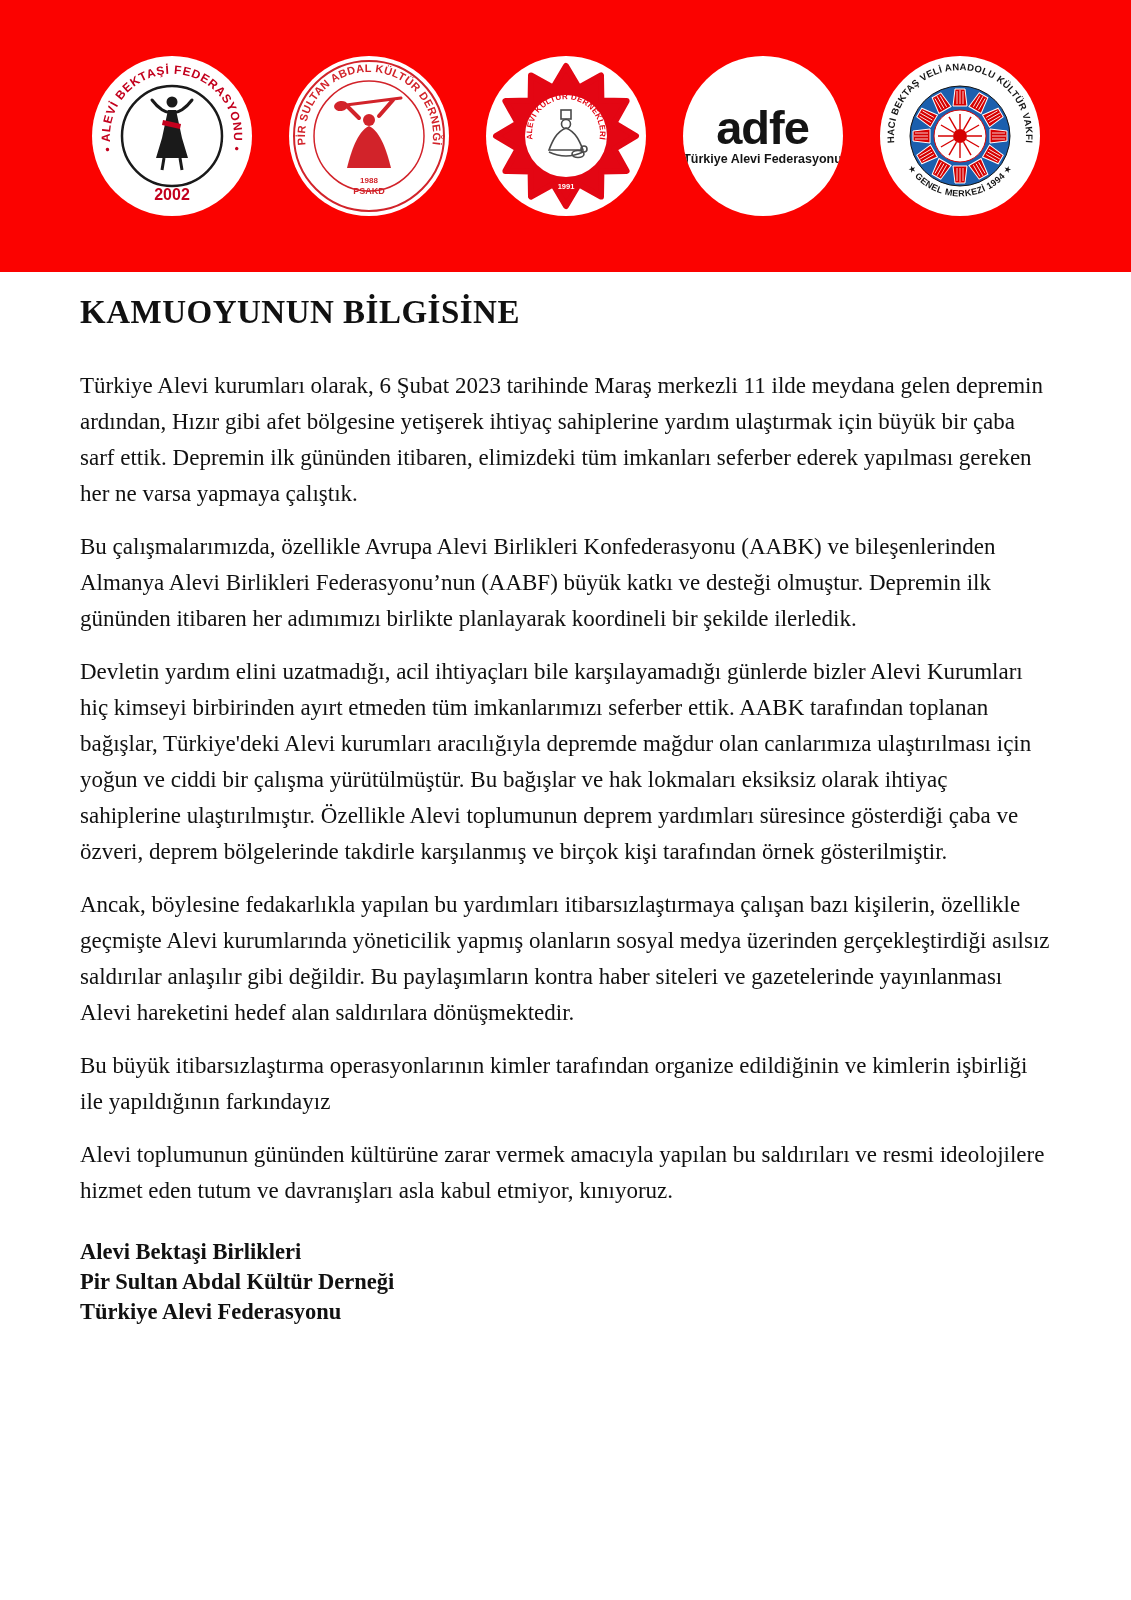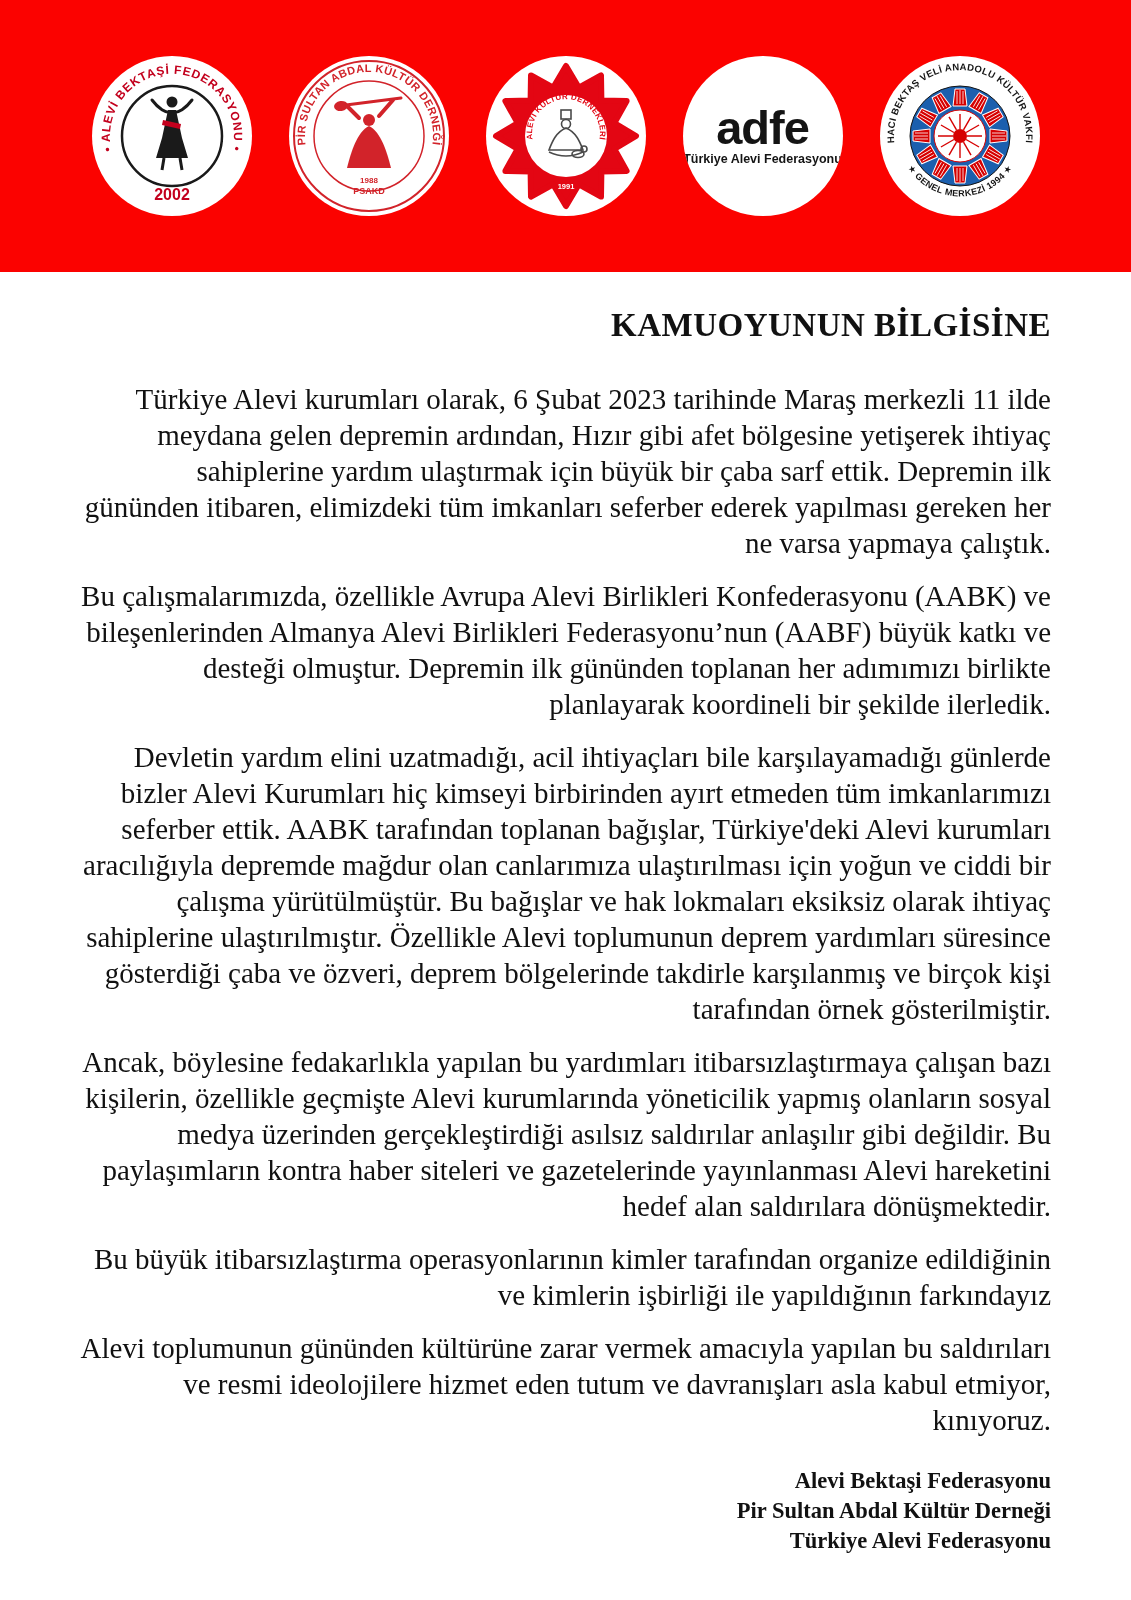--- a/index.html
+++ b/index.html
@@ -17,23 +17,23 @@
     width:160px;height:160px;border-radius:50%;background:#fff;
     position:relative;flex:0 0 auto;overflow:hidden;
   }
   .logo-circle svg{position:absolute;inset:0;width:100%;height:100%;}
   .ring-text{font-family:"Liberation Sans","DejaVu Sans",sans-serif;font-weight:bold;}
   .logo-adfe{display:flex;flex-direction:column;align-items:center;justify-content:center;
     font-family:"Liberation Sans","DejaVu Sans",sans-serif;}
   .adfe-abbr{font-size:47px;font-weight:bold;color:#141414;line-height:0.95;letter-spacing:-1px;text-align:right;}
   .adfe-sub{font-size:12.5px;font-weight:bold;color:#141414;margin-top:2px;white-space:nowrap;}
   
-  .letter{padding:33px 80px 0;text-align:right;}
+  .letter{padding:20px 80px 0;text-align:left;}
   .title{font-size:33px;font-weight:bold;margin:0 0 36px;line-height:40px;letter-spacing:0.5px;}
-  .para{font-size:29px;line-height:36px;margin:0 0 17px;}
+  .para{font-size:23px;line-height:36px;margin:0 0 17px;}
   .closing{font-size:22.5px;line-height:36px;margin:48px 0 0;}
   .signatures{margin-top:28px;font-weight:bold;font-size:22.5px;line-height:30px;}
 </style>
 </head>
 <body>
 
 <div class="page">
 
   <header class="banner" style="background: rgb(251, 2, 0);">
 
@@ -144,27 +144,27 @@
         <circle cx="80" cy="80" r="7" fill="#d60000"></circle>
       </svg>
     </div>
 
   </header>
 
   <main class="letter">
     <h1 class="title">KAMUOYUNUN BİLGİSİNE</h1>
 
     <p class="para">Türkiye Alevi kurumları olarak, 6 Şubat 2023 tarihinde Maraş merkezli 11 ilde meydana gelen depremin ardından, Hızır gibi afet bölgesine yetişerek ihtiyaç sahiplerine yardım ulaştırmak için büyük bir çaba sarf ettik. Depremin ilk gününden itibaren, elimizdeki tüm imkanları seferber ederek yapılması gereken her ne varsa yapmaya çalıştık.</p>
-    <p class="para">Bu çalışmalarımızda, özellikle Avrupa Alevi Birlikleri Konfederasyonu (AABK) ve bileşenlerinden Almanya Alevi Birlikleri Federasyonu’nun (AABF) büyük katkı ve desteği olmuştur. Depremin ilk gününden toplanan her adımımızı birlikte planlayarak koordineli bir şekilde ilerledik.</p>
+    <p class="para">Bu çalışmalarımızda, özellikle Avrupa Alevi Birlikleri Konfederasyonu (AABK) ve bileşenlerinden Almanya Alevi Birlikleri Federasyonu’nun (AABF) büyük katkı ve desteği olmuştur. Depremin ilk gününden itibaren her adımımızı birlikte planlayarak koordineli bir şekilde ilerledik.</p>
     <p class="para">Devletin yardım elini uzatmadığı, acil ihtiyaçları bile karşılayamadığı günlerde bizler Alevi Kurumları hiç kimseyi birbirinden ayırt etmeden tüm imkanlarımızı seferber ettik. AABK tarafından toplanan bağışlar, Türkiye'deki Alevi kurumları aracılığıyla depremde mağdur olan canlarımıza ulaştırılması için yoğun ve ciddi bir çalışma yürütülmüştür. Bu bağışlar ve hak lokmaları eksiksiz olarak ihtiyaç sahiplerine ulaştırılmıştır. Özellikle Alevi toplumunun deprem yardımları süresince gösterdiği çaba ve özveri, deprem bölgelerinde takdirle karşılanmış ve birçok kişi tarafından örnek gösterilmiştir.</p>
     <p class="para">Ancak, böylesine fedakarlıkla yapılan bu yardımları itibarsızlaştırmaya çalışan bazı kişilerin, özellikle geçmişte Alevi kurumlarında yöneticilik yapmış olanların sosyal medya üzerinden gerçekleştirdiği asılsız saldırılar anlaşılır gibi değildir. Bu paylaşımların kontra haber siteleri ve gazetelerinde yayınlanması Alevi hareketini hedef alan saldırılara dönüşmektedir.</p>
     <p class="para">Bu büyük itibarsızlaştırma operasyonlarının kimler tarafından organize edildiğinin ve kimlerin işbirliği ile yapıldığının farkındayız</p>
     <p class="para">Alevi toplumunun gününden kültürüne zarar vermek amacıyla yapılan bu saldırıları ve resmi ideolojilere hizmet eden tutum ve davranışları asla kabul etmiyor, kınıyoruz.</p>
 
 
     <div class="signatures">
-      <div>Alevi Bektaşi Federasyonu</div>
+      <div>Alevi Bektaşi Birlikleri</div>
       <div>Pir Sultan Abdal Kültür Derneği</div>
       <div>Türkiye Alevi Federasyonu</div>
     </div>
   </main>
 
 </div>
 
 </body></html>

